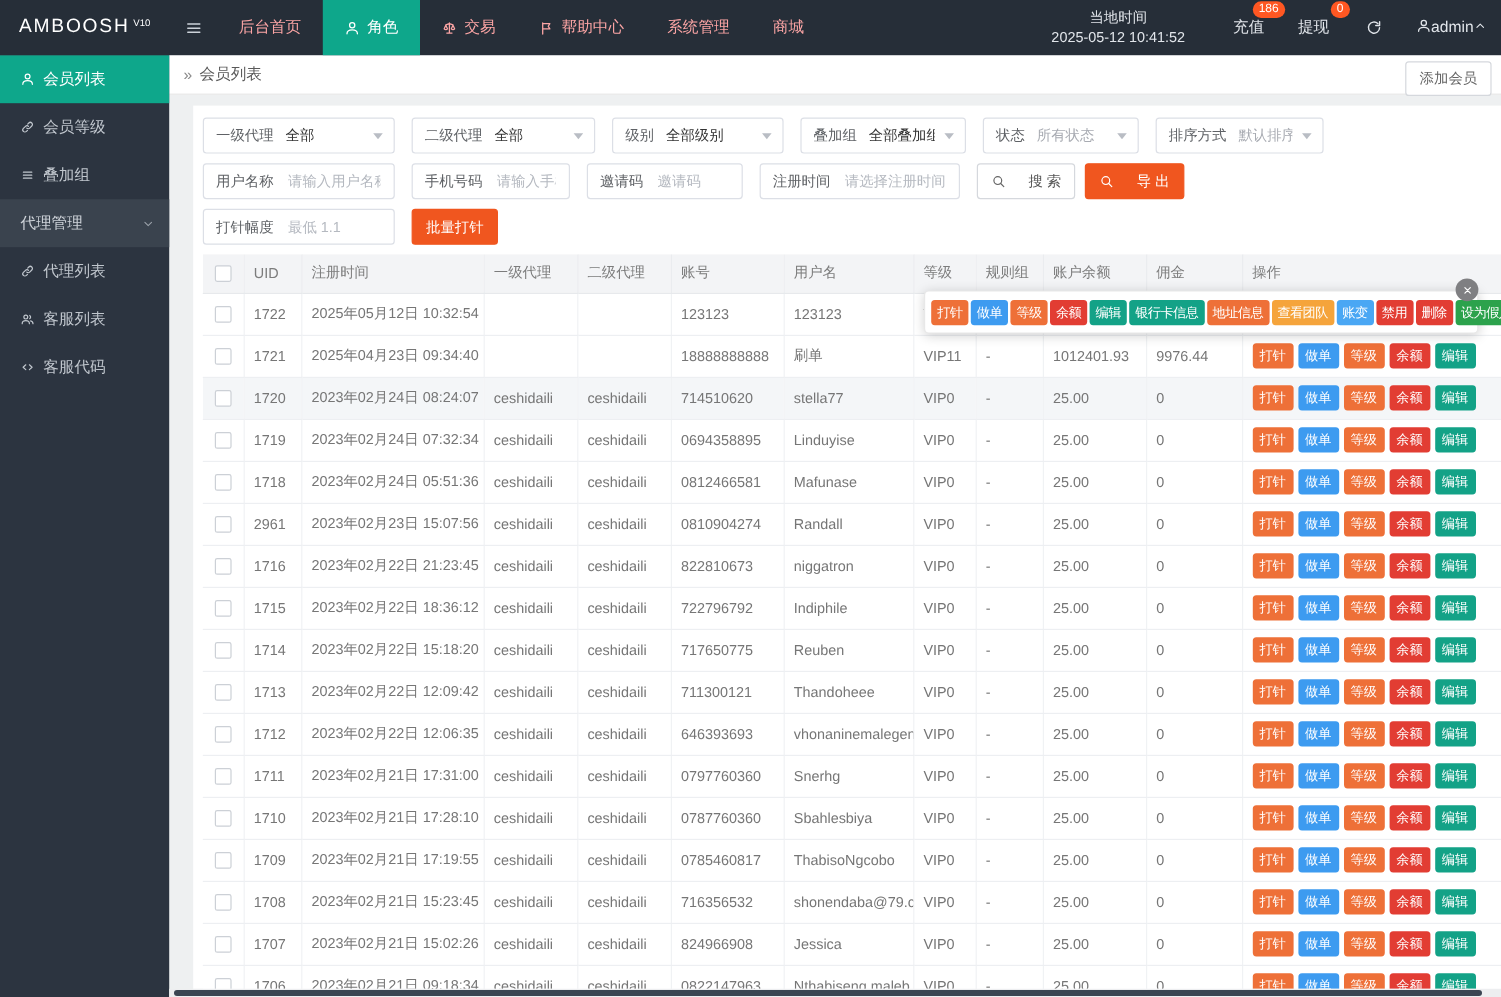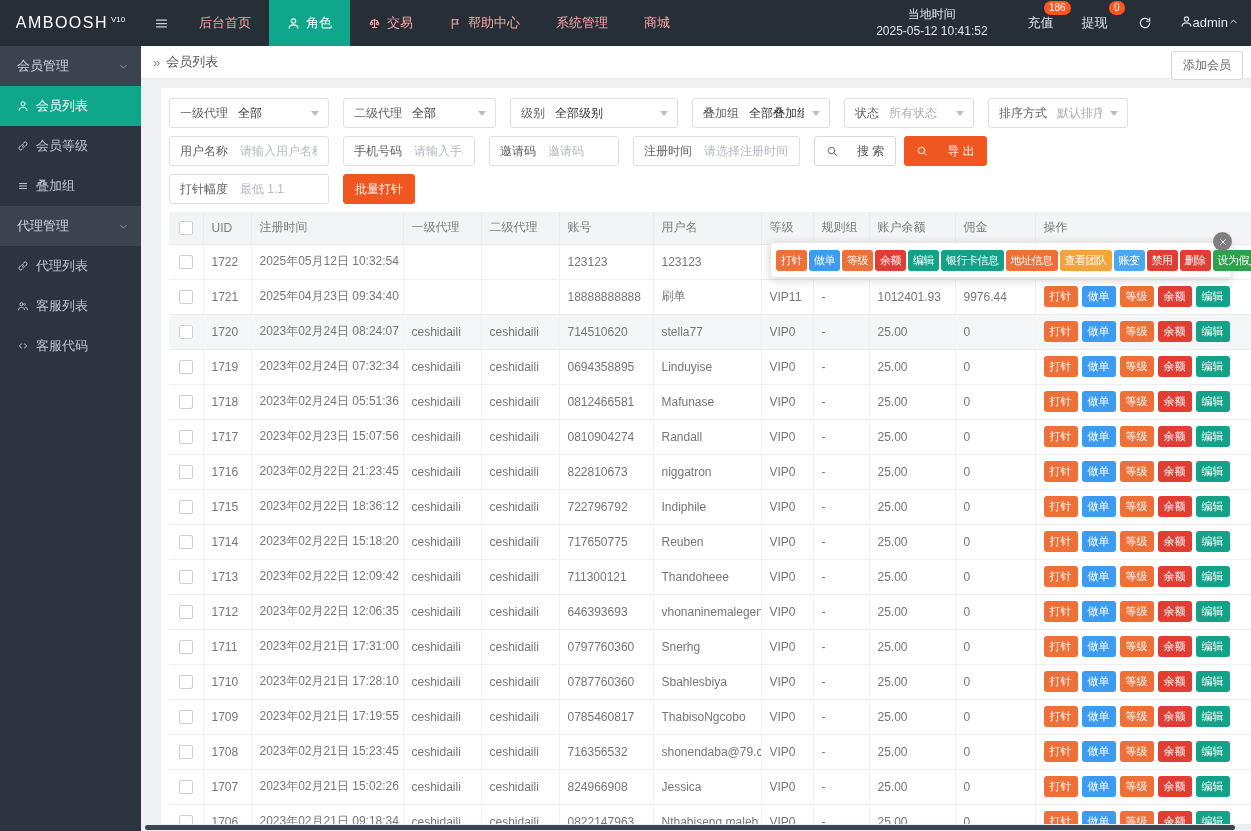--- a/index.html
+++ b/index.html
@@ -48,21 +48,21 @@
   .frow{ display:flex; align-items:center; margin-bottom:8px; }
   .sel-box,.inp-box{ height:30px; border:1px solid #dcdfe6; border-radius:3px; display:flex; align-items:center;
     padding:0 9px 0 10px; margin-right:14px; font-size:12px; background:#fff; cursor:pointer; }
   .sel-box .lbl,.inp-box .lbl{ color:#5f6266; margin-right:10px; white-space:nowrap; }
   .sel-box .val{ color:#333; flex:1; white-space:nowrap; overflow:hidden; }
   .sel-box .val.ph{ color:#a8abb2; }
   .sel-box .caret{ width:0; height:0; border-left:4px solid transparent; border-right:4px solid transparent;
     border-top:5px solid #b9bdc4; margin-left:8px; flex:none; }
   .inp-box input{ border:none; outline:none; flex:1; min-width:0; font-size:12px; color:#333; font-family:inherit; background:transparent; }
   .inp-box input::placeholder{ color:#b5b9c0; }
-  .w160{width:160px} .w155{width:132px} .w153{width:153px} .w143{width:168px}
+  .w160{width:160px} .w155{width:132px} .w153{width:153px} .w143{width:143px}
   .w140{width:140px} .w138{width:138px} .w130{width:130px} .w167{width:167px}
   .btn{ height:30px; border-radius:3px; font-size:12px; display:inline-flex; align-items:center; gap:19px;
     padding:0 11px; cursor:pointer; font-family:inherit; white-space:nowrap; }
   .btn-plain{ background:#fff; border:1px solid #d5d8dd; color:#555; margin-right:8px; }
   .btn-orange{ background:var(--orange); border:1px solid var(--orange); color:#fff; }
   
   .tbl{ width:100%; border-collapse:collapse; table-layout:fixed; font-size:12px; color:#767676; margin-top:4px; }
   .tbl th{ background:#f3f4f6; height:32px; font-weight:normal; color:#7c7c7c; text-align:left;
     padding-left:8px; border-right:1px solid #eaecef; border-bottom:1px solid #e7e9ec; white-space:nowrap; overflow:hidden; }
   .tbl td{ height:35px; border-bottom:1px solid #edeff2; border-right:1px solid #f0f2f4;
@@ -160,28 +160,20 @@
           </svg></span>
       <span>admin</span>
       <span id="user-chev"><svg width="11" height="11" viewBox="0 0 24 24" fill="none" stroke="currentColor" stroke-width="2" stroke-linecap="round" stroke-linejoin="round">
             <path d="M6 15l6-6 6 6"></path>
           </svg></span>
     </div>
   </div>
 </div>
 
 <div class="sidebar" id="sidebar">
-    <div class="side-header">
-      <span>会员管理</span>
-      <span class="chev">
-        <svg width="11" height="11" viewBox="0 0 24 24" fill="none" stroke="#9aa1a9" stroke-width="2" stroke-linecap="round" stroke-linejoin="round">
-          <path d="M6 9.5l6 6 6-6"></path>
-        </svg>
-      </span>
-    </div>
     <div class="side-item active">
       <span class="ic">
         <svg width="12" height="12" viewBox="0 0 24 24" fill="none" stroke="currentColor" stroke-width="2" stroke-linecap="round" stroke-linejoin="round">
           <circle cx="12" cy="7.5" r="4"></circle>
           <path d="M4 20.5c0-4 4-6 8-6s8 2 8 6"></path>
         </svg>
       </span>
       <span>会员列表</span>
     </div>
     <div class="side-item">
@@ -415,21 +407,21 @@
           <td>0812466581</td>
           <td>Mafunase</td>
           <td>VIP0</td>
           <td>-</td>
           <td>25.00</td>
           <td>0</td>
           <td><span class="abtn" style="background: rgb(238, 112, 56);">打针</span><span class="abtn" style="background: rgb(61, 155, 240);">做单</span><span class="abtn" style="background: rgb(238, 112, 56);">等级</span><span class="abtn" style="background: rgb(226, 61, 51);">余额</span><span class="abtn" style="background: rgb(19, 162, 135);">编辑</span></td>
         </tr>
         <tr>
           <td class="cbcell"><span class="cb"></span></td>
-          <td>1717</td>
+          <td>2961</td>
           <td>2023年02月23日 15:07:56</td>
           <td>ceshidaili</td>
           <td>ceshidaili</td>
           <td>0810904274</td>
           <td>Randall</td>
           <td>VIP0</td>
           <td>-</td>
           <td>25.00</td>
           <td>0</td>
           <td><span class="abtn" style="background: rgb(238, 112, 56);">打针</span><span class="abtn" style="background: rgb(61, 155, 240);">做单</span><span class="abtn" style="background: rgb(238, 112, 56);">等级</span><span class="abtn" style="background: rgb(226, 61, 51);">余额</span><span class="abtn" style="background: rgb(19, 162, 135);">编辑</span></td>

